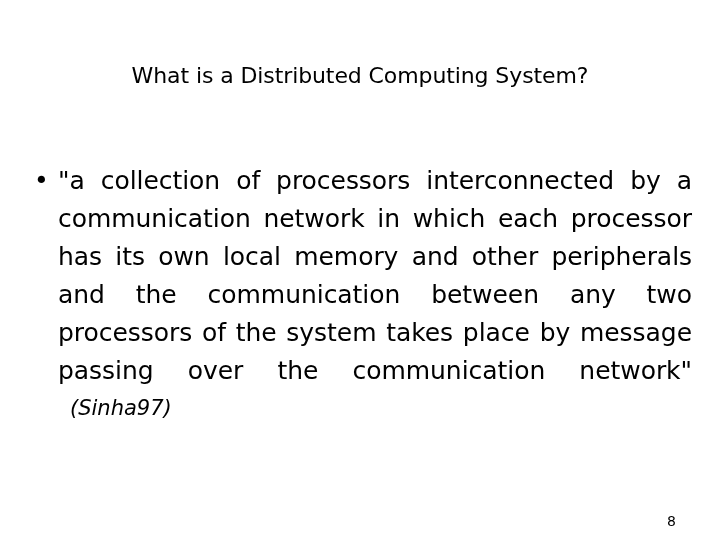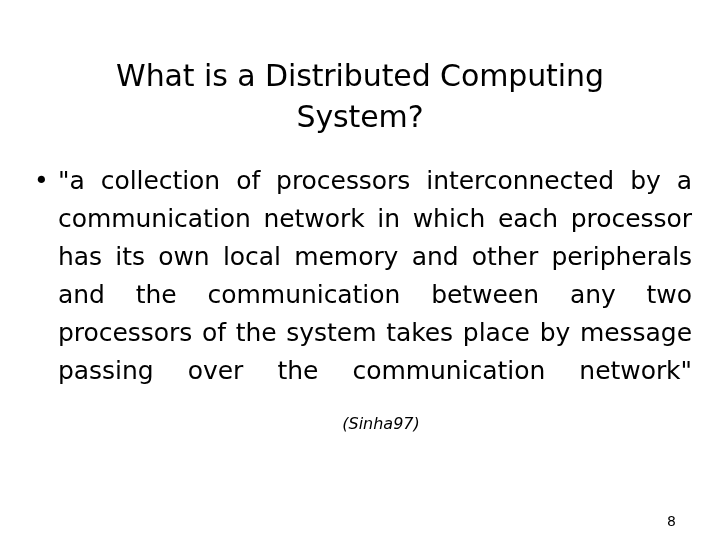--- a/index.html
+++ b/index.html
@@ -21,21 +21,21 @@
     background: #ffffff;
   }
 
   
   .slide-title {
     position: absolute;
     left: 60px;
     top: 55px;
     width: 600px;
     text-align: center;
-    font-size: 30px;
+    font-size: 22px;
     line-height: 41px;
     font-weight: 400;
     letter-spacing: -0.1px;
     color: #000000;
     white-space: pre-line;
   }
 
   
   .body-block {
     position: absolute;
@@ -56,26 +56,26 @@
   }
   .quote-text {
     font-size: 25px;
     line-height: 38px;
     text-align: justify;
     text-align-last: justify;
     color: #000000;
     letter-spacing: -0.05px;
   }
   .citation {
-    margin-top: 16px;
+    margin-top: 0px;
     padding-left: 12px;
-    font-size: 16px;
+    font-size: 21px;
     line-height: 36px;
     font-style: italic;
-    text-align: center;
+    text-align: left;
   }
 
   
   .page-number {
     position: absolute;
     right: 44px;
     bottom: 10px;
     font-size: 14px;
     line-height: 18px;
     color: #000000;

